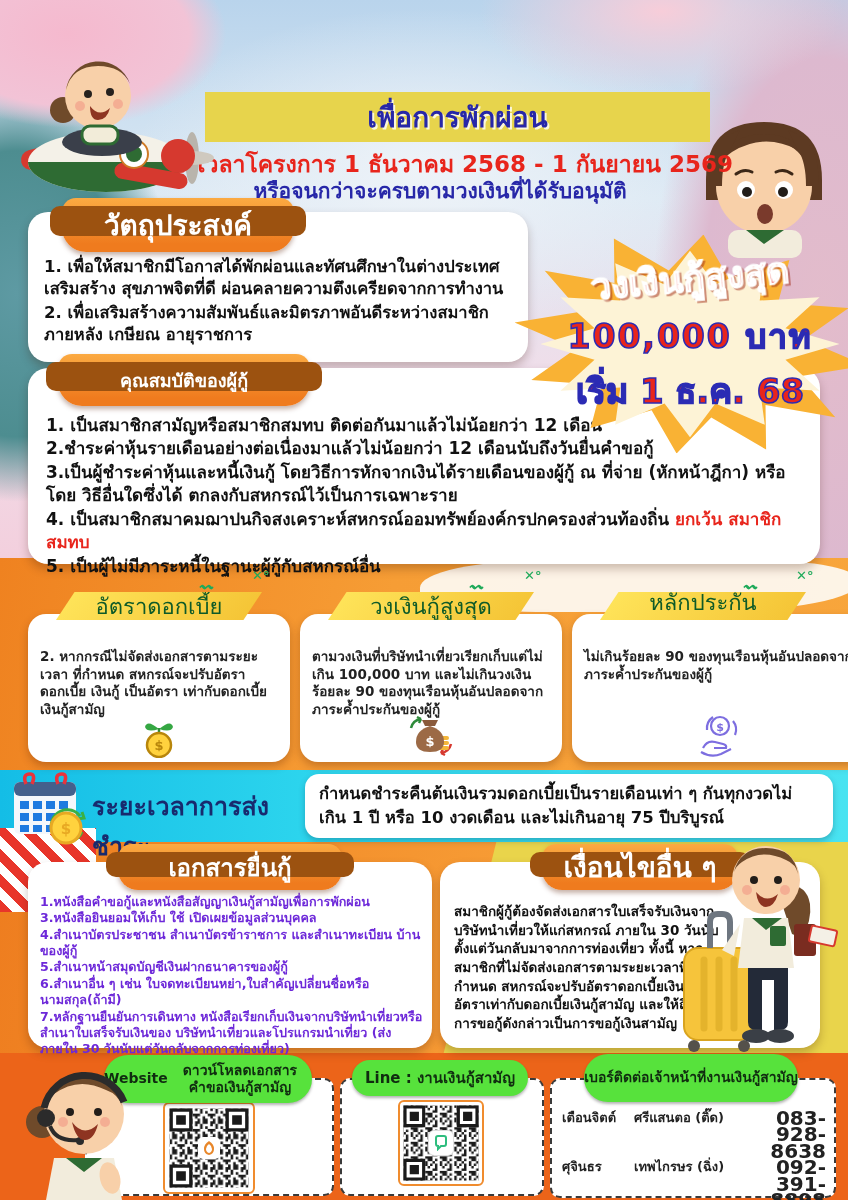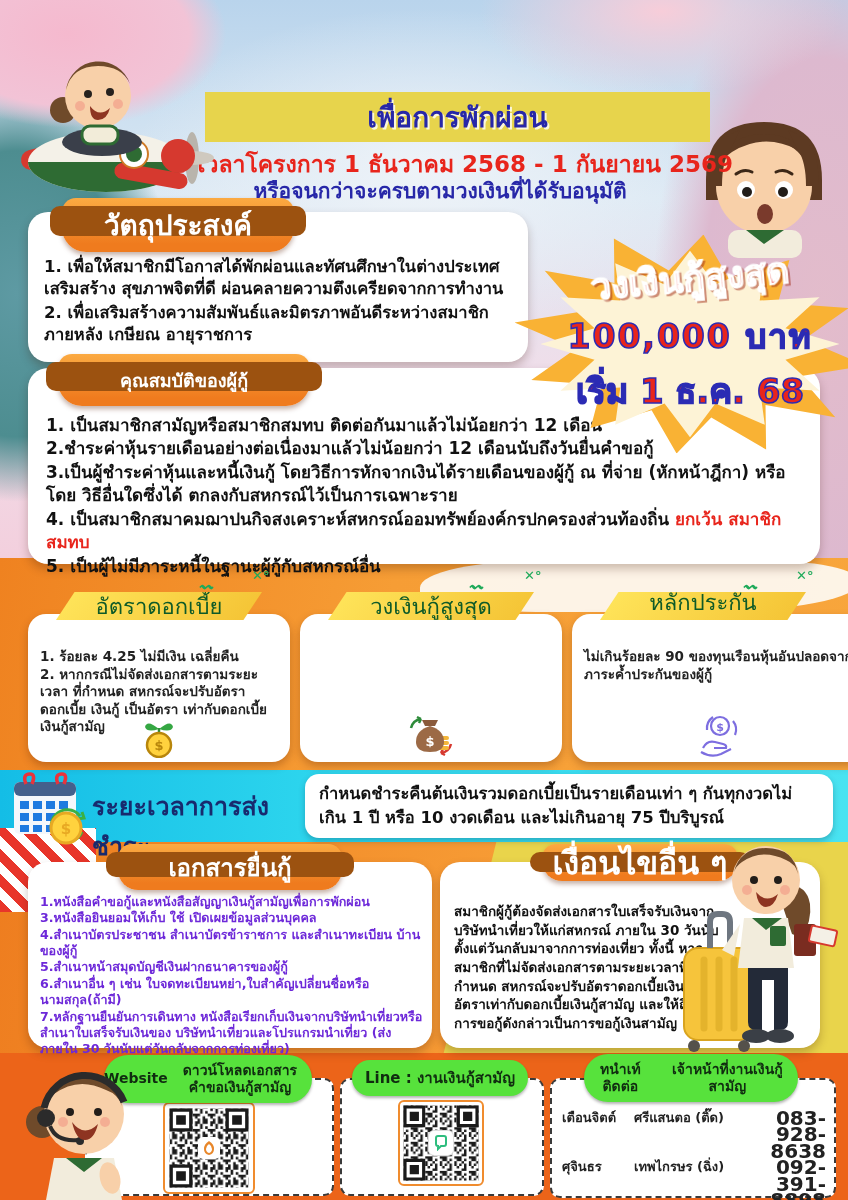--- a/index.html
+++ b/index.html
@@ -84,21 +84,21 @@
   .repay-head{left:92px;top:786px;width:230px;font-size:25px;font-weight:800;color:#182a6e;z-index:3;}
   .repay-box{left:305px;top:774px;width:528px;height:64px;background:#fff;border-radius:14px;z-index:2;
     box-shadow:0 3px 6px rgba(0,60,80,.3);display:flex;align-items:center;}
   .repay-text{padding:4px 14px;font-size:16.5px;font-weight:700;color:#111;line-height:1.45;}
 
   
   .doc-panel{left:28px;top:862px;width:404px;height:186px;}
   .doc-ribbon{left:118px;top:844px;width:224px;height:46px;font-size:24px;border-radius:14px 14px 20px 20px;}
   .doc-body{position:absolute;left:12px;top:32px;right:8px;font-size:12.6px;font-weight:700;color:#6d28d9;line-height:1.3;}
   .cond-panel{left:440px;top:862px;width:380px;height:186px;}
-  .cond-ribbon{left:542px;top:844px;width:196px;height:37px;font-size:32px;border-radius:14px 14px 20px 20px;}
+  .cond-ribbon{left:542px;top:844px;width:196px;height:46px;font-size:28px;border-radius:14px 14px 20px 20px;}
   .cond-body{position:absolute;left:14px;top:40px;right:96px;font-size:13.5px;font-weight:700;color:#111;line-height:1.38;}
 
   
   .fcard{position:absolute;top:1078px;background:#fff;border:2px dashed #3a3a3a;border-radius:10px;z-index:2;}
   .fpill{position:absolute;z-index:3;background:#57e23c;border-radius:26px;display:flex;flex-direction:row;
     align-items:center;justify-content:center;font-weight:800;color:#102c10;box-shadow:0 2px 3px rgba(0,0,0,.3);}
   .web-card{left:85px;width:245px;height:114px;}
   .web-pill{left:104px;top:1055px;width:208px;height:48px;font-size:14px;line-height:1.25;text-align:center;}
   .line-card{left:340px;width:200px;height:114px;}
   .line-pill{left:352px;top:1060px;width:176px;height:36px;font-size:15px;}
@@ -209,36 +209,36 @@
 
   <span class="doodle abs" style="left:200px;top:576px">〰</span>
   <span class="doodle abs" style="left:252px;top:568px">✕°</span>
   <span class="doodle abs" style="left:470px;top:576px">〰</span>
   <span class="doodle abs" style="left:524px;top:568px">✕°</span>
   <span class="doodle abs" style="left:744px;top:576px">〰</span>
   <span class="doodle abs" style="left:796px;top:568px">✕°</span>
 
   <div class="card" style="left:28px;width:262px;">
     <div class="cardtext">
-      <div>1.  ร้อยละ 4.25 ไม่มีเงิน เฉลี่ยคืน</div>
       <div>2. หากกรณีไม่จัดส่งเอกสารตามระยะเวลา ที่กำหนด สหกรณ์จะปรับอัตราดอกเบี้ย เงินกู้ เป็นอัตรา เท่ากับดอกเบี้ยเงินกู้สามัญ</div>
     </div>
     <svg class="cardicon" width="46" height="40" viewBox="0 0 46 40">
       <path d="M23 18 v-8" stroke="#2e8b3a" stroke-width="2.5" fill="none"></path>
       <path d="M23 11 q-12 -10 -14 -2 q2 6 14 2z" fill="#35a743"></path>
       <path d="M23 11 q12 -10 14 -2 q-2 6 -14 2z" fill="#35a743"></path>
       <circle cx="23" cy="27" r="12" fill="#ffd23e" stroke="#b8860b" stroke-width="2.5"></circle>
       <text x="23" y="32" font-size="13" font-weight="bold" text-anchor="middle" fill="#b8860b">$</text>
     </svg>
   </div>
   <div class="cardhead" style="left:56px;width:206px;">
     <span>อัตราดอกเบี้ย</span>
   </div>
 
   <div class="card" style="left:300px;width:262px;">
+    <div class="cardtext">ตามวงเงินที่บริษัทนำเที่ยวเรียกเก็บแต่ไม่เกิน 100,000 บาท และไม่เกินวงเงินร้อยละ 90 ของทุนเรือนหุ้นอันปลอดจากภาระค้ำประกันของผู้กู้</div>
     <svg class="cardicon" width="56" height="44" viewBox="0 0 56 44">
       <path d="M8 14 a12 12 0 0 1 10 -9" stroke="#2e8b3a" stroke-width="2.5" fill="none"></path>
       <path d="M18 5 l-4 -2 m4 2 l-2 4" stroke="#2e8b3a" stroke-width="2.5" fill="none"></path>
       <path d="M48 30 a12 12 0 0 1 -10 9" stroke="#d6392f" stroke-width="2.5" fill="none"></path>
       <path d="M38 39 l4 2 m-4 -2 l2 -4" stroke="#d6392f" stroke-width="2.5" fill="none"></path>
       <rect x="34" y="22" width="12" height="4" rx="2" fill="#f4b63a"></rect>
         <rect x="34" y="27" width="12" height="4" rx="2" fill="#f4b63a"></rect>
         <rect x="34" y="32" width="12" height="4" rx="2" fill="#f4b63a"></rect>
       <path d="M22 12 h10 l3 -6 h-16 z" fill="#8a5a3b"></path>
       <path d="M27 12 q-14 4 -14 16 q0 10 14 10 q14 0 14 -10 q0 -12 -14 -16z" fill="#9c6a46"></path>
@@ -435,17 +435,17 @@
       </div>
       <div class="tel-row">
         <span>ณิชากร</span>
         <span>ศรีทองดี  (แตงโม)</span>
         <span class="ph">092-371-6139</span>
       </div>
 
     </div>
   </div>
   <div class="fpill tel-pill">
-    <span>ทนำเท์ติดต่อ</span>
+    <span>เบอร์ติดต่อ</span>
     <span>เจ้าหน้าที่งานเงินกู้สามัญ</span>
   </div>
 
 </div>
 
 </body></html>

